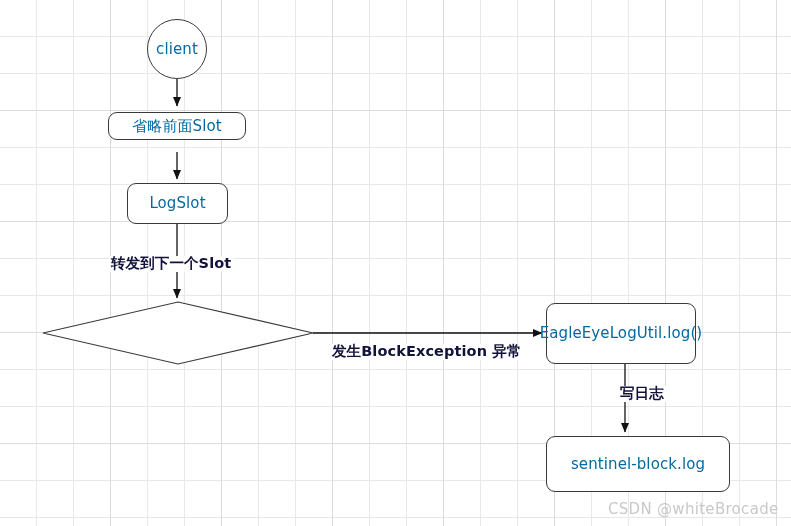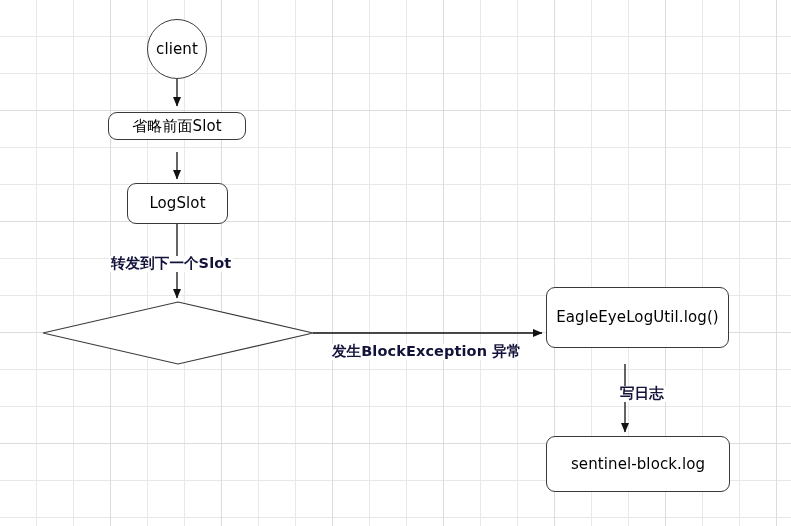--- a/index.html
+++ b/index.html
@@ -38,21 +38,21 @@
     height: 526px;
     overflow: visible;
   }
   .node {
     position: absolute;
     box-sizing: border-box;
     display: flex;
     align-items: center;
     justify-content: center;
     text-align: center;
-    color: #000000;
+    color: #0369a1;
     background: #ffffff;
     border: 1.2px solid #3a3a3a;
     font-size: 15px;
     line-height: 1.25;
     letter-spacing: 0.1px;
   }
   .node.circle {
     border-radius: 50%;
   }
   .node.rounded {
@@ -127,28 +127,29 @@
 
   <div class="node rounded" style="left:108px; top:112px; width:138px; height:28px;">
     <span>省略前面Slot</span>
   </div>
 
   <div class="node rounded" style="left:127px; top:183px; width:101px; height:41px;">
     <span>LogSlot</span>
   </div>
 
 
-  <div class="node rounded" style="left:546px; top:287px; width:183px; height:61px; padding:0 6px;">
+  <div class="node rounded" style="left:546px; top:303px; width:150px; height:61px; padding:0 6px;">
     <span>EagleEyeLogUtil.log()</span>
   </div>
 
   <div class="node rounded" style="left:546px; top:436px; width:184px; height:56px;">
     <span>sentinel-block.log</span>
   </div>
 
   <div class="edge-label" style="left:109px; top:256px;">转发到下一个Slot</div>
 
   <div class="edge-label" style="left:330px; top:344px;">发生BlockException 异常</div>
 
   <div class="edge-label" style="left:618px; top:386px;">写日志</div>
 
+  <div class="watermark" style="left:608px; top:500px;">CSDN @whiteBrocade</div>
 
 </div>
 
 </body></html>

